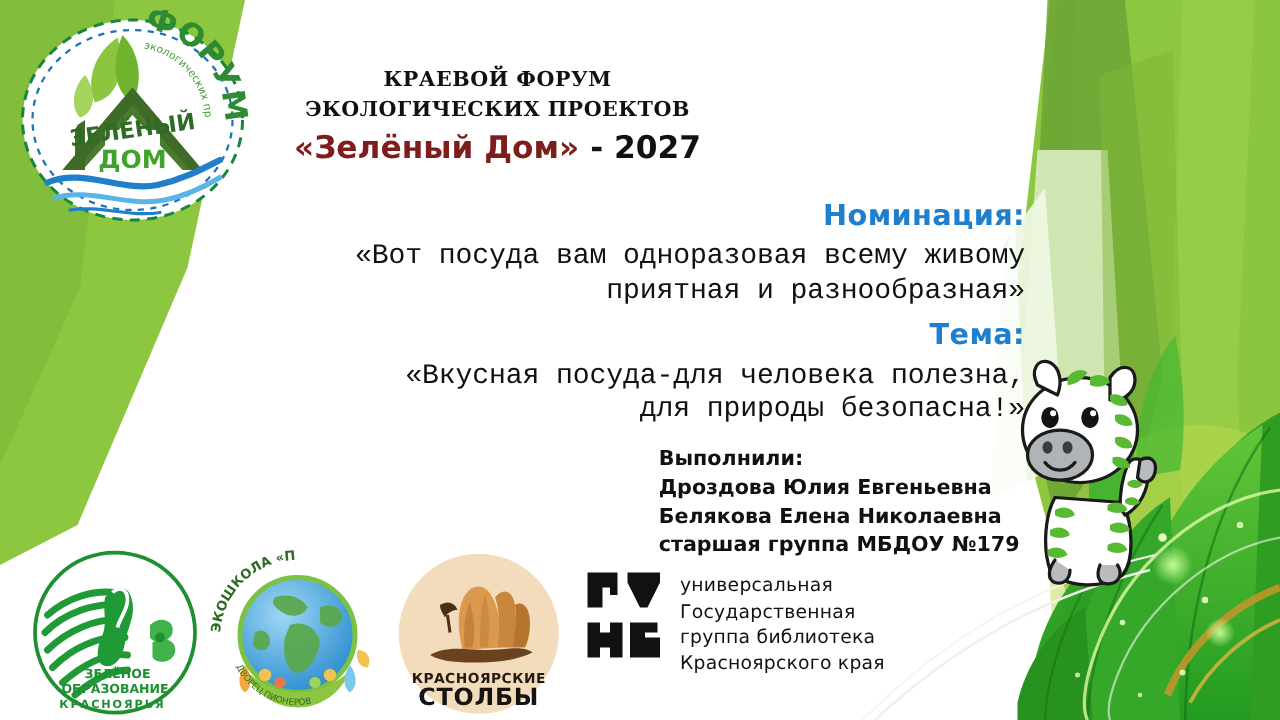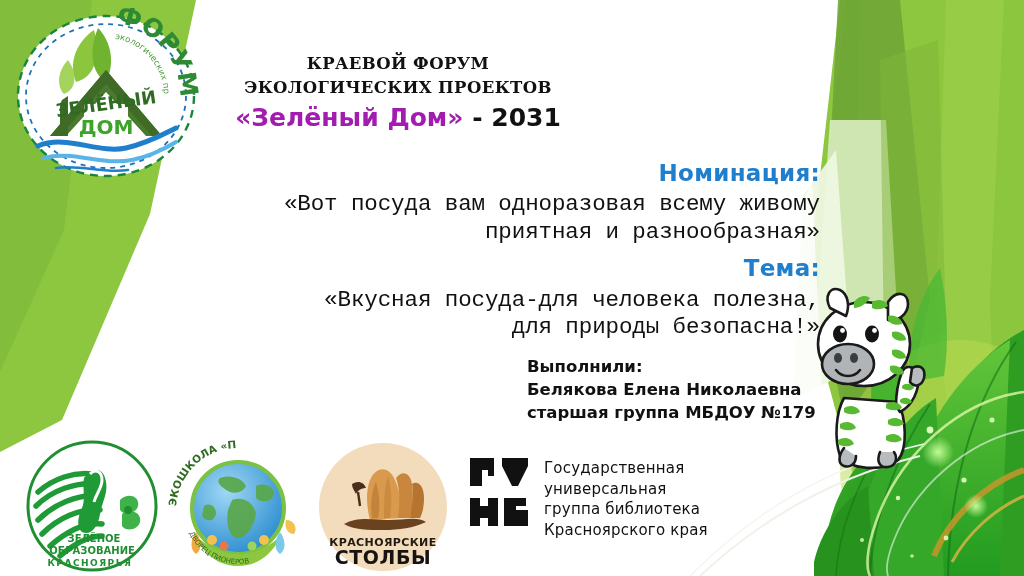--- a/index.html
+++ b/index.html
@@ -30,21 +30,21 @@
   }
   #title-block .t-line{
     font-weight:bold;font-size:16.5px;letter-spacing:.4px;line-height:1.45;
     white-space:nowrap;
   }
   #title-block .t-third{
     font-family:"DejaVu Sans","Liberation Sans",sans-serif;
     font-weight:bold;font-size:25px;line-height:1.3;margin-top:2px;
     white-space:nowrap;
   }
-  #title-block .t-third .green{color:#a21caf;text-align:center;}
+  #title-block .t-third .green{color:#7f1d1d;text-align:center;}
   #title-block .t-third .dark{color:#111;}
 
   
   #main-text{
     position:absolute;left:180px;top:160px;width:640px;
     text-align:right;color:#111;
   }
   .label-blue{
     color:#1f7fcc;font-weight:bold;font-size:23px;line-height:1.15;
     letter-spacing:.3px;
@@ -196,38 +196,39 @@
       <path d="M32,138 C60,126 92,146 120,140 C142,135 158,126 170,120" stroke="#1f7fcc" stroke-width="5" fill="none" stroke-linecap="round"></path>
       <path d="M38,150 C66,142 96,158 126,152 C146,148 160,140 170,134" stroke="#5ab4e8" stroke-width="4" fill="none" stroke-linecap="round"></path>
       <path d="M50,160 C74,156 98,166 122,162" stroke="#1f7fcc" stroke-width="2.6" fill="none" stroke-linecap="round"></path>
     </svg>
   </div>
 
   <div id="title-block">
     <div class="t-line">КРАЕВОЙ ФОРУМ</div>
     <div class="t-line">ЭКОЛОГИЧЕСКИХ ПРОЕКТОВ</div>
     <div class="t-third">
-      <span class="green">«Зелёный Дом»</span><span class="dark"> - </span><span class="dark">2031</span>
+      <span class="green">«Зелёный Дом»</span><span class="dark"> - </span><span class="dark">2027</span>
     </div>
   </div>
 
   <div id="main-text">
     <div class="label-blue">Номинация:</div>
     <div class="gap-sm"></div>
     <div class="quote-line">«Вот посуда вам одноразовая всему живому</div>
     <div class="quote-line">приятная и разнообразная»</div>
     <div class="gap-md"></div>
     <div class="label-blue">Тема:</div>
     <div class="gap-sm"></div>
     <div class="quote-line">«Вкусная посуда-для человека полезна,</div>
     <div class="quote-line">для природы безопасна!»</div>
   </div>
 
   <div id="authors">
     <div>Выполнили:</div>
+    <div>Дроздова Юлия Евгеньевна</div>
     <div>Белякова Елена Николаевна</div>
     <div>старшая группа МБДОУ №179</div>
   </div>
 
   <div id="zebra">
     <svg viewBox="0 0 160 200" xmlns="http://www.w3.org/2000/svg">
       <g stroke="#1a1a1a" stroke-width="2.6" stroke-linejoin="round" stroke-linecap="round">
 
         <path d="M52,126 C44,140 42,166 48,184 C56,198 92,200 106,188 C116,176 114,146 106,130 Z" fill="#ffffff"></path>
 
@@ -380,20 +381,20 @@
         <path d="M2,2 L26,2 L26,20 L20,20 L20,14 L14,14 L14,30 L2,30 Z" fill="#111111"></path>
 
         <path d="M34,2 L60,2 L60,10 L50,30 L44,30 L34,10 Z" fill="#111111"></path>
 
         <path d="M2,42 L12,42 L12,50 L20,50 L20,42 L30,42 L30,70 L20,70 L20,62 L12,62 L12,70 L2,70 Z" fill="#111111"></path>
 
         <path d="M36,42 L58,42 L58,50 L48,50 L48,54 L60,54 L60,70 L36,70 Z" fill="#111111"></path>
       </svg>
     </div>
     <div id="lib-text">
+      <div>универсальная</div>
       <div>Государственная</div>
-      <div>универсальная</div>
       <div>группа  библиотека</div>
       <div>Красноярского  края</div>
     </div>
   </div>
 
 </div>
 
 </body></html>

